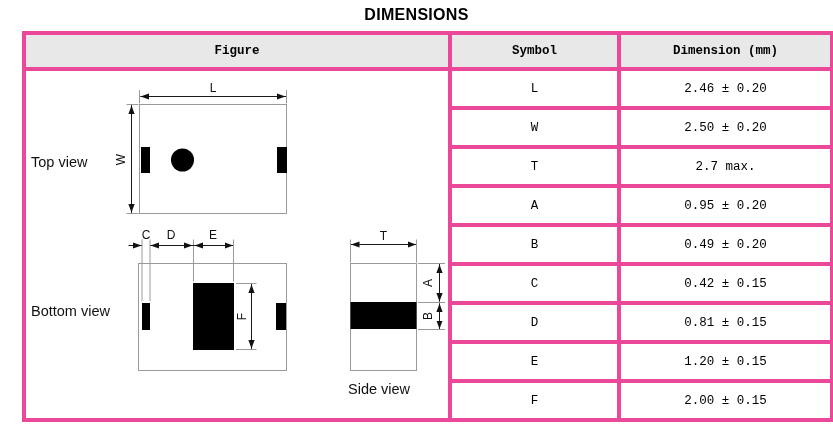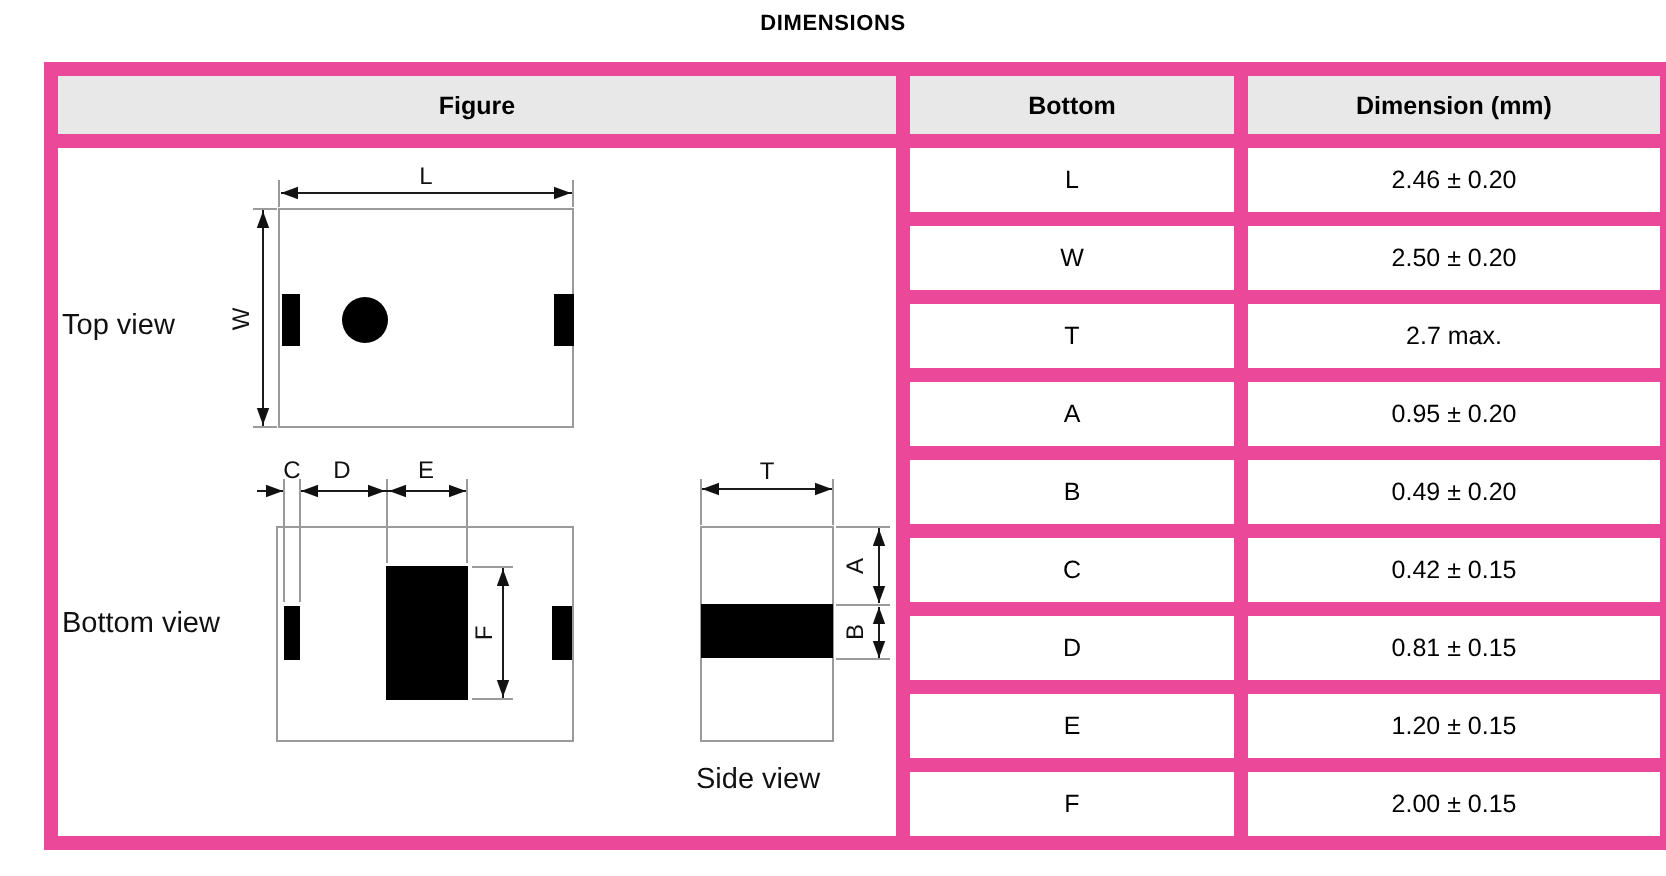--- a/index.html
+++ b/index.html
@@ -7,38 +7,39 @@
     position: relative;
     width: 833px; height: 438px;
     background: #ffffff;
     font-family: "Liberation Sans", sans-serif;
     color: #000;
     overflow: hidden;
   }
   .title {
     position: absolute; top: 6px; left: 0; width: 100%;
     text-align: center;
-    font-size: 11px; font-weight: bold; letter-spacing: 0.3px;
+    font-size: 16px; font-weight: bold; letter-spacing: 0.3px;
   }
   table.dims {
     position: absolute; left: 22px; top: 31px;
     width: 808px; height: 391px;
     border-collapse: collapse;
     table-layout: fixed;
     border: 2px solid #000;
   }
   table.dims col.c-fig { width: 426px; }
   table.dims col.c-sym { width: 169px; }
   table.dims col.c-dim { width: 213px; }
   table.dims th, table.dims td {
-    border: 7px solid #ec4899;
+    border: 4px solid #ec4899;
     text-align: center;
     vertical-align: middle;
     font-size: 12.5px;
     padding: 0;
+    font-family: Liberation Mono, monospace;
   }
   table.dims thead tr { height: 36px; }
   table.dims th { background: #e8e8e8; font-weight: bold; }
   table.dims tbody tr { height: 39px; }
   td.figure-cell { background: #ffffff; }
   svg.figure-svg {
     position: absolute; left: 24px; top: 67px;
     width: 424px; height: 354px;
   }
   svg .outline { fill: #ffffff; stroke: #9a9a9a; stroke-width: 1; }
@@ -57,21 +58,21 @@
 
   <table class="dims">
     <colgroup>
         <col class="c-fig">
         <col class="c-sym">
         <col class="c-dim">
       </colgroup>
     <thead>
       <tr>
         <th>Figure</th>
-        <th>Bottom</th>
+        <th>Symbol</th>
         <th>Dimension (mm)</th>
       </tr>
     </thead>
     <tbody>
       <tr>
         <td class="figure-cell" rowspan="9"></td>
         <td>L</td>
         <td>2.46 ± 0.20</td>
       </tr>
       <tr>

